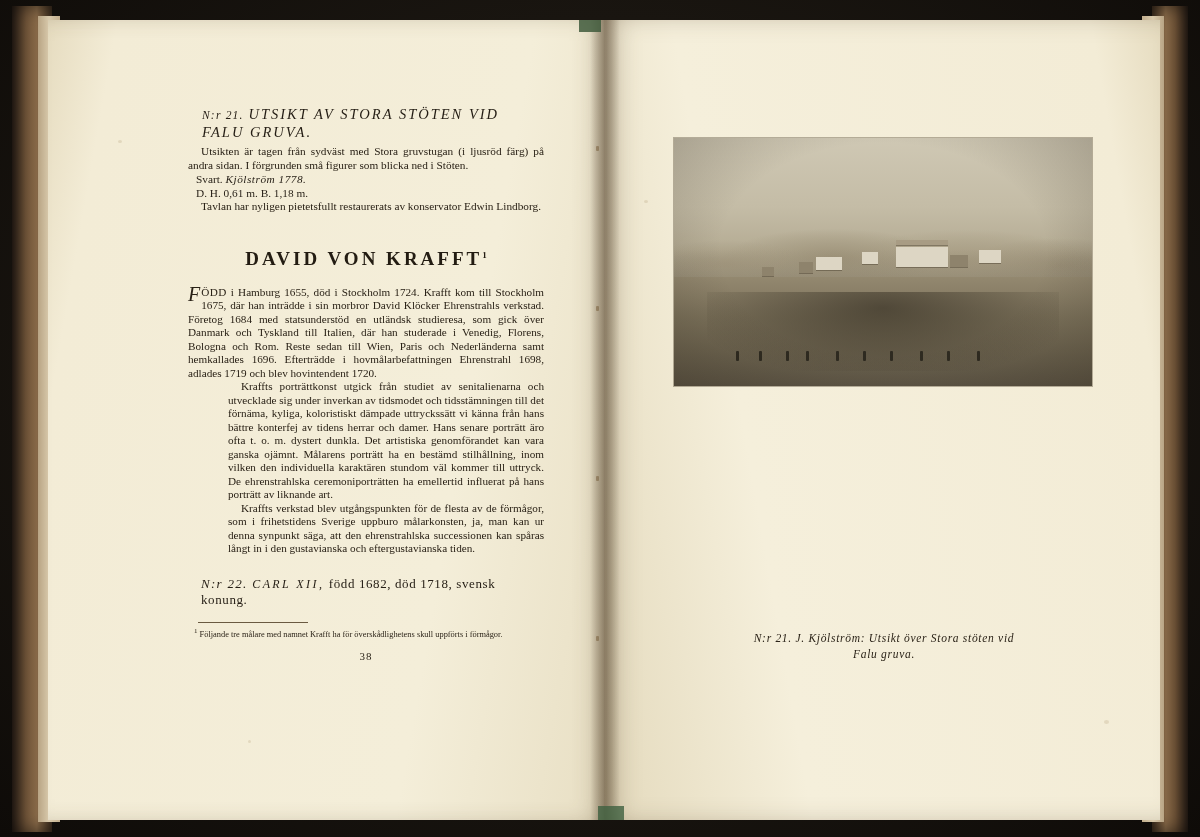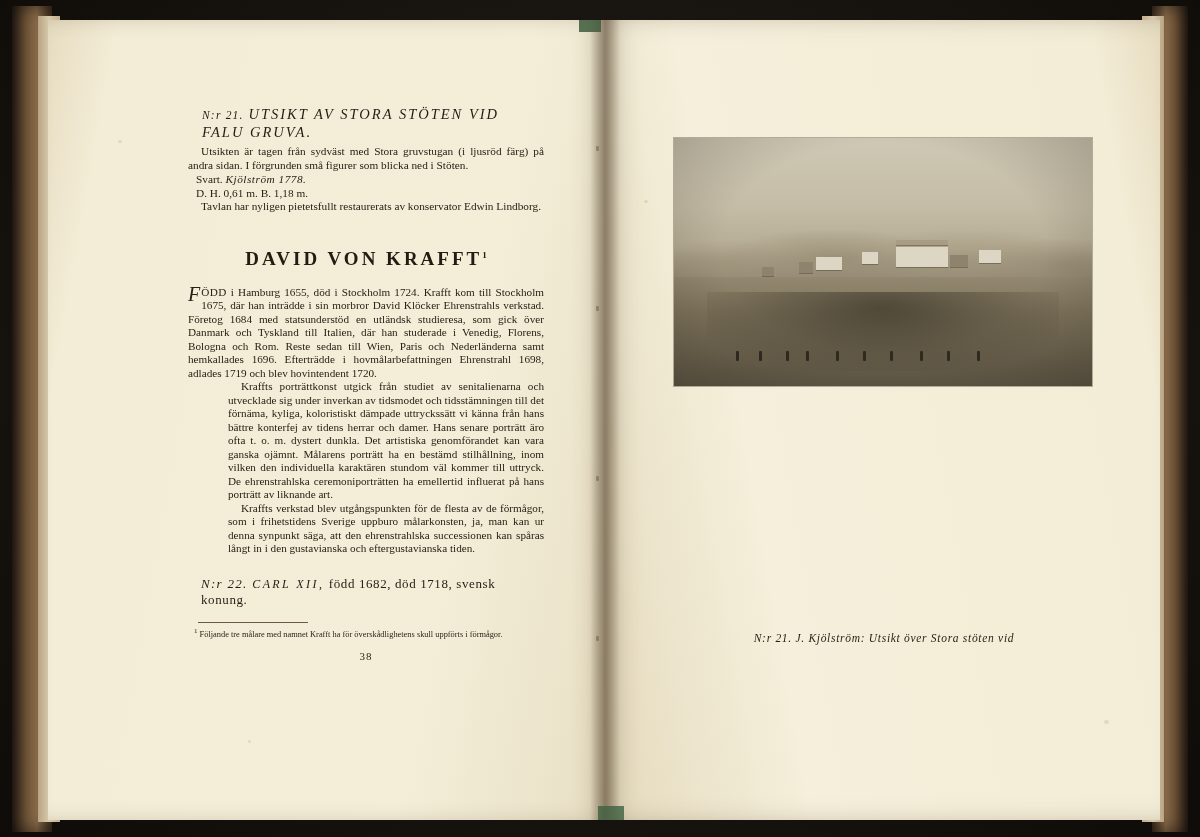--- a/index.html
+++ b/index.html
@@ -428,20 +428,21 @@
           <div class="fig" style="left:61%;"></div>
           <div class="fig" style="left:69%;"></div>
           <div class="fig" style="left:78%;"></div>
         </div>
 
         <div class="vign"></div>
       </div>
 
       <div class="plate-caption">
         <span>N:r 21.  J. Kjölström:  Utsikt över Stora stöten vid</span>
+        <span class="l2">Falu gruva.</span>
       </div>
 
       <div class="speck" style="left:40px; top:180px; width:4px; height:3px;"></div>
       <div class="speck" style="left:500px; top:700px; width:5px; height:4px;"></div>
     </div>
 
     <div class="gutter"></div>
     <div class="tape-top"></div>
     <div class="tape-bottom"></div>
 

